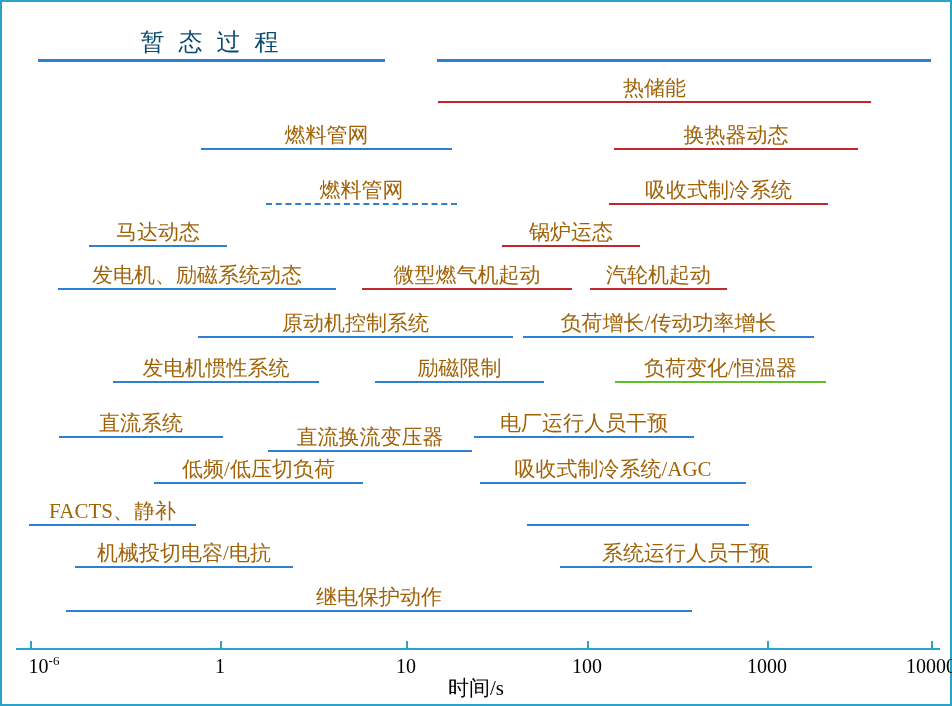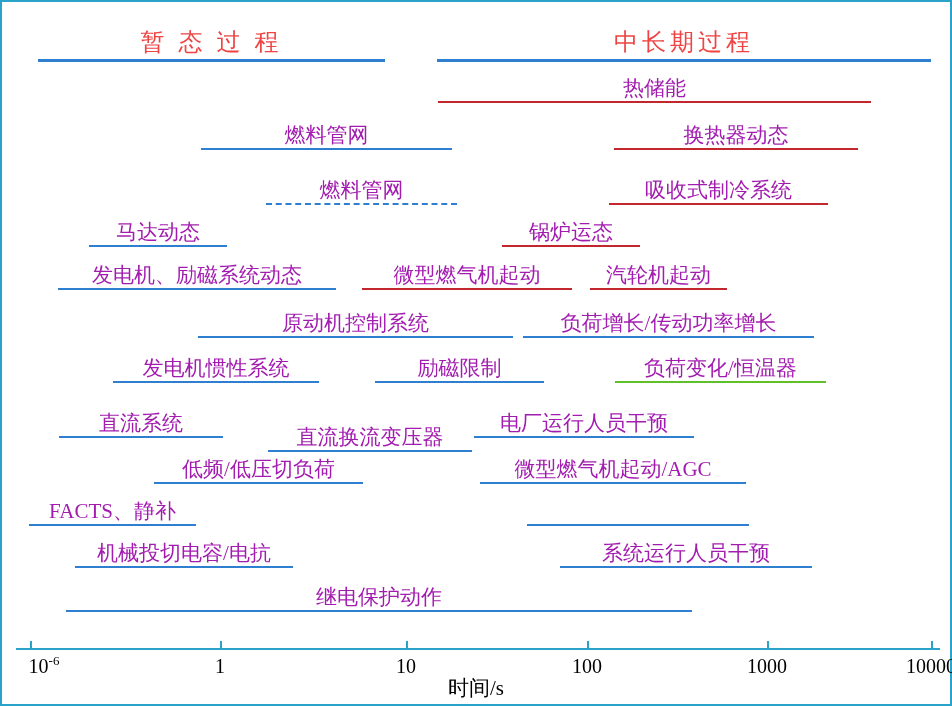--- a/index.html
+++ b/index.html
@@ -19,21 +19,21 @@
     position:absolute;
     box-sizing:border-box;
   }
   .item .lbl{
     position:absolute;
     left:50%;
     transform:translateX(-50%);
     bottom:4px;
     white-space:nowrap;
     font-size:21px;
-    color:#a21caf;
+    color:#a16207;
     line-height:1;
   }
   .item .bar{
     position:absolute;
     left:0;right:0;bottom:0;
     height:0;
     border-bottom-width:2.5px;
     border-bottom-style:solid;
   }
   .item.dashed .bar{border-bottom-style:dashed;}
@@ -64,38 +64,37 @@
     bottom:2px;
     left:0;right:0;
     text-align:center;
     font-size:21px;
     color:#000;
   }
   .head{
     position:absolute;
     font-size:24px;
     letter-spacing:4px;
-    color:#ef4444;
+    color:#0c4a6e;
     white-space:nowrap;
     left:50%;
     transform:translateX(-50%);
     bottom:4px;
   }
 </style>
 </head>
 <body>
 
 <div id="chart">
   <div id="headers">
       <div class="item" style="left: 36px; width: 347px; top: 0px; height: 60px;">
         <div class="head">暂 态 过 程</div>
         <div class="bar" style="border-bottom-color: rgb(47, 127, 208); border-bottom-width: 3px;"></div>
       </div>
       <div class="item" style="left: 435px; width: 494px; top: 0px; height: 60px;">
-        <div class="head">中长期过程</div>
         <div class="bar" style="border-bottom-color: rgb(47, 127, 208); border-bottom-width: 3px;"></div>
       </div>
     </div>
   <div id="bars">
       <div class="item" style="left: 436px; width: 433px; top: 71px; height: 30px;">
         <div class="lbl">热储能</div>
         <div class="bar" style="border-bottom-color: rgb(193, 39, 45);"></div>
       </div>
       <div class="item" style="left: 199px; width: 251px; top: 118px; height: 30px;">
         <div class="lbl">燃料管网</div>
@@ -163,21 +162,21 @@
       </div>
       <div class="item" style="left: 472px; width: 220px; top: 406px; height: 30px;">
         <div class="lbl">电厂运行人员干预</div>
         <div class="bar" style="border-bottom-color: rgb(47, 127, 208);"></div>
       </div>
       <div class="item" style="left: 152px; width: 209px; top: 452px; height: 30px;">
         <div class="lbl">低频/低压切负荷</div>
         <div class="bar" style="border-bottom-color: rgb(47, 127, 208);"></div>
       </div>
       <div class="item" style="left: 478px; width: 266px; top: 452px; height: 30px;">
-        <div class="lbl">微型燃气机起动/AGC</div>
+        <div class="lbl">吸收式制冷系统/AGC</div>
         <div class="bar" style="border-bottom-color: rgb(47, 127, 208);"></div>
       </div>
       <div class="item" style="left: 27px; width: 167px; top: 494px; height: 30px;">
         <div class="lbl">FACTS、静补</div>
         <div class="bar" style="border-bottom-color: rgb(47, 127, 208);"></div>
       </div>
       <div class="item" style="left: 525px; width: 222px; top: 494px; height: 30px;">
         <div class="bar" style="border-bottom-color: rgb(47, 127, 208);"></div>
       </div>
       <div class="item" style="left: 73px; width: 218px; top: 536px; height: 30px;">

